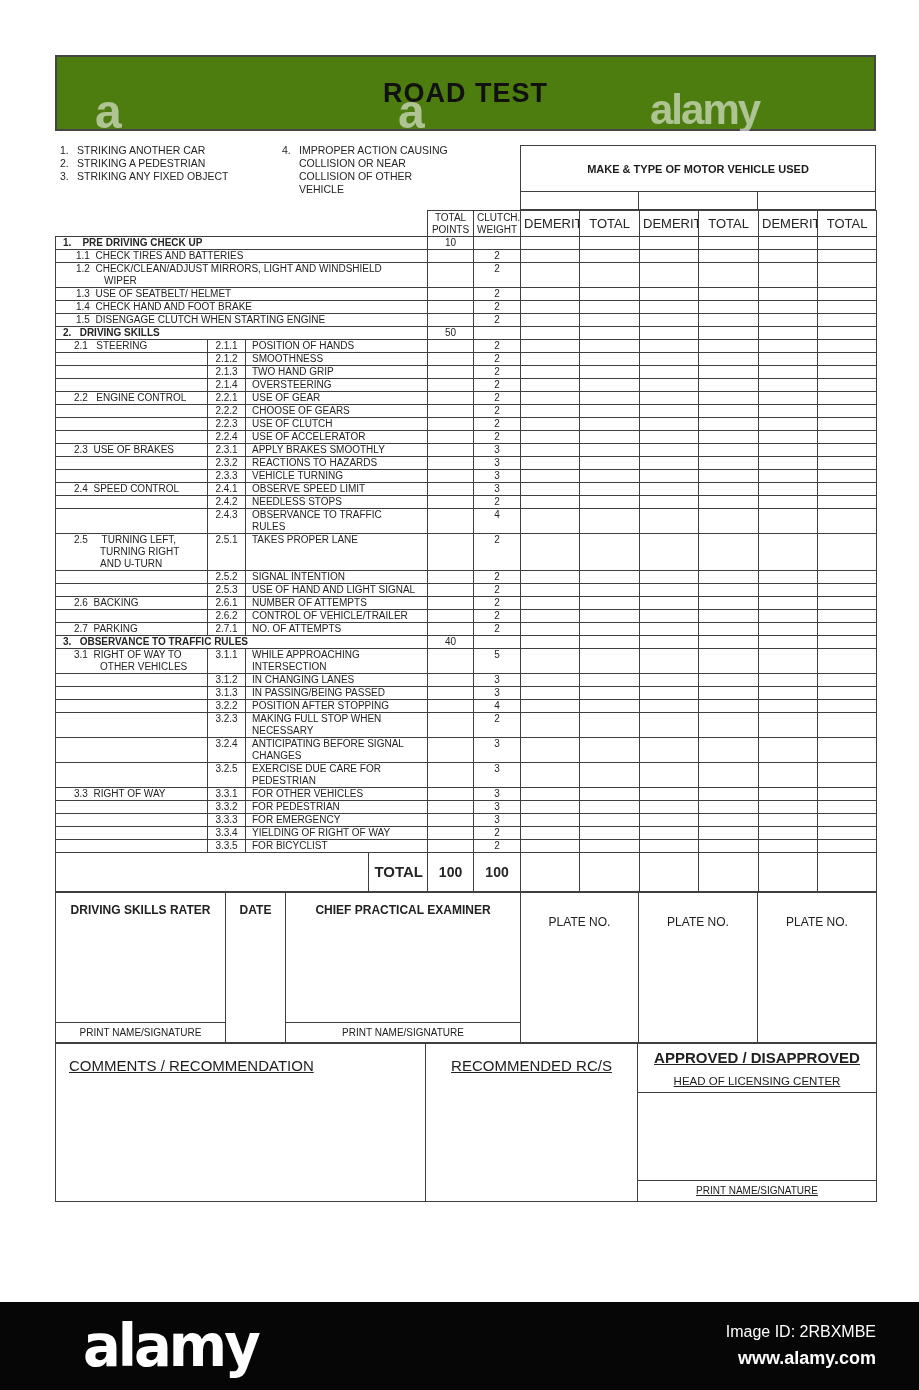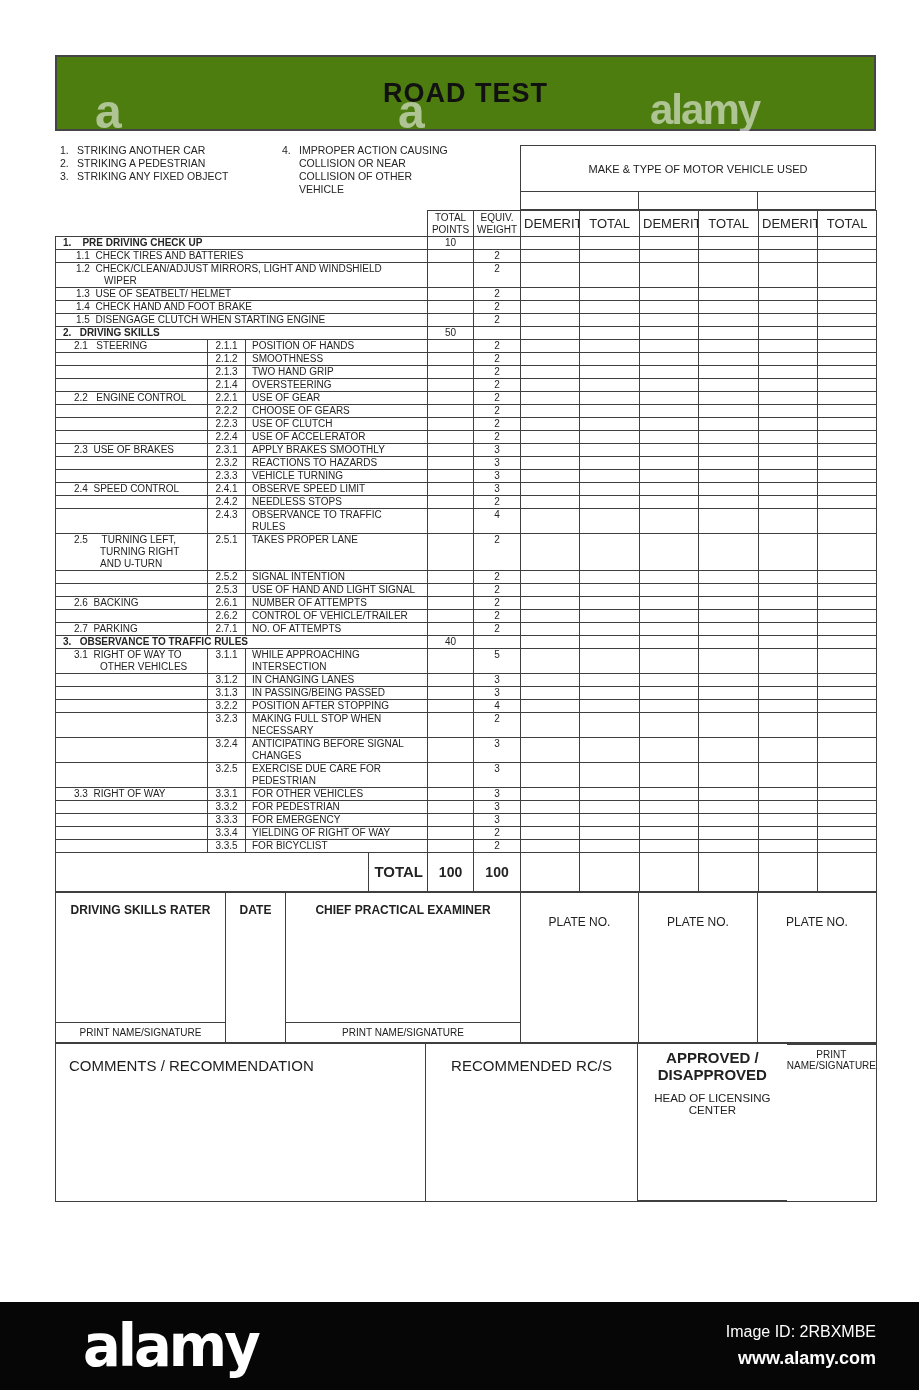--- a/index.html
+++ b/index.html
@@ -21,21 +21,21 @@
           font-size:10.5px;line-height:13px;color:#242424;}
   .leg-col1{width:222px;}
   .leg-col2{width:200px;}
   .leg-item{display:flex;margin-bottom:0;}
   .leg-num{width:17px;flex:0 0 17px;}
   .leg-text{white-space:pre-line;}
 
   
   .make-box{position:absolute;left:520px;top:145px;width:356px;height:47px;box-sizing:border-box;
             border:1.5px solid #3f3f3f;display:flex;align-items:center;justify-content:center;
-            font-size:11px;font-weight:normal;text-align:center;color:#1c1c1c;}
+            font-size:11px;font-weight:bold;text-align:center;color:#1c1c1c;}
   .vehicle-slots{position:absolute;left:520px;top:190.5px;width:356px;height:19px;box-sizing:border-box;
                  border:1.5px solid #3f3f3f;display:flex;}
   .vehicle-slot{flex:1;box-sizing:border-box;}
   .vehicle-slot + .vehicle-slot{border-left:1.5px solid #3f3f3f;}
 
   
   .flow{position:absolute;left:55px;top:210px;width:821px;}
   table{border-collapse:collapse;table-layout:fixed;width:821px;font-family:inherit;}
 
   
@@ -63,25 +63,25 @@
 
   
   .sig td{border:1.2px solid #3f3f3f;box-sizing:border-box;vertical-align:top;text-align:center;}
   .sig .sig-main{height:130px;}
   .sig .sig-label{font-weight:bold;font-size:12px;padding-top:9px;}
   .sig .plate{font-size:12px;padding-top:0;}
   .sig .plate div{padding-top:22px;}
   .sig .print{height:20px;font-size:10px;vertical-align:middle;}
 
   
-  .dec td{border:1.2px solid #3f3f3f;box-sizing:border-box;vertical-align:top;height:157px;}
+  .dec td{border:1.2px solid #3f3f3f;box-sizing:border-box;vertical-align:top;height:157px;text-decoration:underline;}
   .dcomments div{font-size:15px;padding:12px 0 0 12px;color:#1e1e1e;}
   .drec div{font-size:15px;text-align:center;padding-top:12px;}
   .dapp{padding:0 !important;}
-  .app-col{display:flex;flex-direction:row;height:157px;}
+  .app-col{display:flex;flex-direction:column;height:157px;}
   .app-head{border-bottom:1.2px solid #3f3f3f;text-align:center;padding:5px 0 5px;}
   .app-title{font-size:15px;font-weight:bold;}
   .app-sub{font-size:11.5px;margin-top:9px;}
   .app-space{flex:1;}
   .app-print{border-top:1.2px solid #3f3f3f;text-align:center;font-size:10px;padding:4px 0 5px;}
 
   
   .footer{position:absolute;left:0;top:1302px;width:919px;height:88px;background:#060606;
           display:flex;align-items:center;justify-content:space-between;box-sizing:border-box;
           padding:0 43px 0 83px;}
@@ -150,21 +150,21 @@
           <col style="width:59px">
         <col style="width:60px">
           <col style="width:59px">
           <col style="width:59px">
       </colgroup>
       <tbody id="scoring-body">
           <tr>
             <td class="nb" colspan="3"></td>
             <td class="hd pre">TOTAL
 POINTS</td>
-            <td class="hd pre">EQUIV.
+            <td class="hd pre">CLUTCH.
 WEIGHT</td>
             <td class="hd sm">DEMERIT</td>
             <td class="hd sm">TOTAL</td>
             <td class="hd sm">DEMERIT</td>
             <td class="hd sm">TOTAL</td>
             <td class="hd sm">DEMERIT</td>
             <td class="hd sm">TOTAL</td>
           </tr>
           <tr>
             <td class="sec pre" colspan="3">1.    PRE DRIVING CHECK UP</td>

